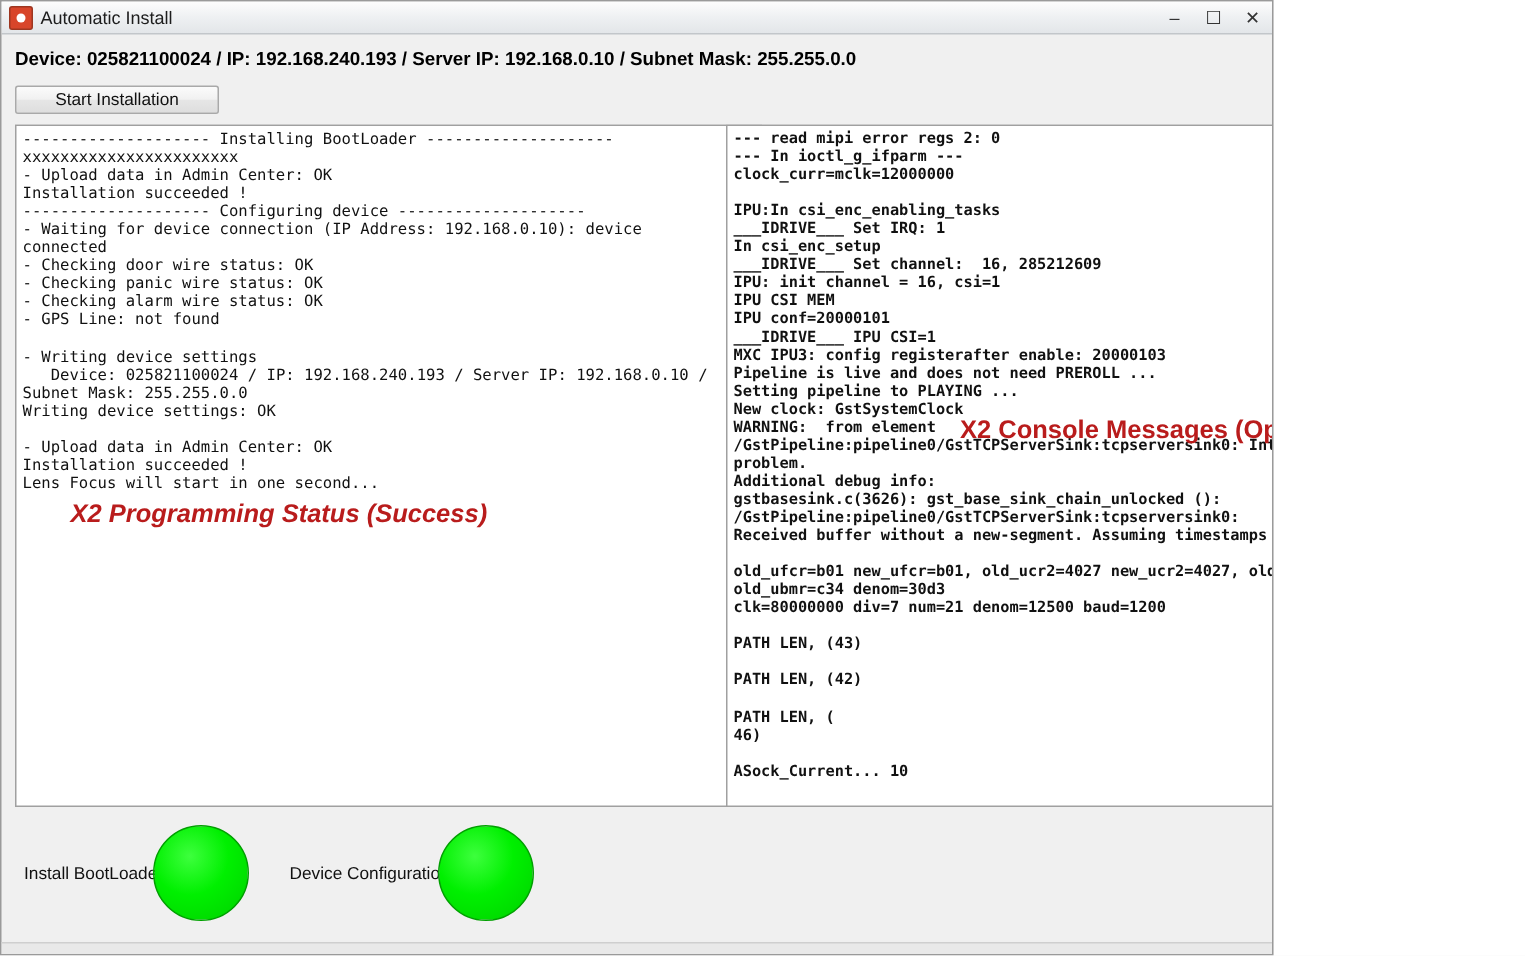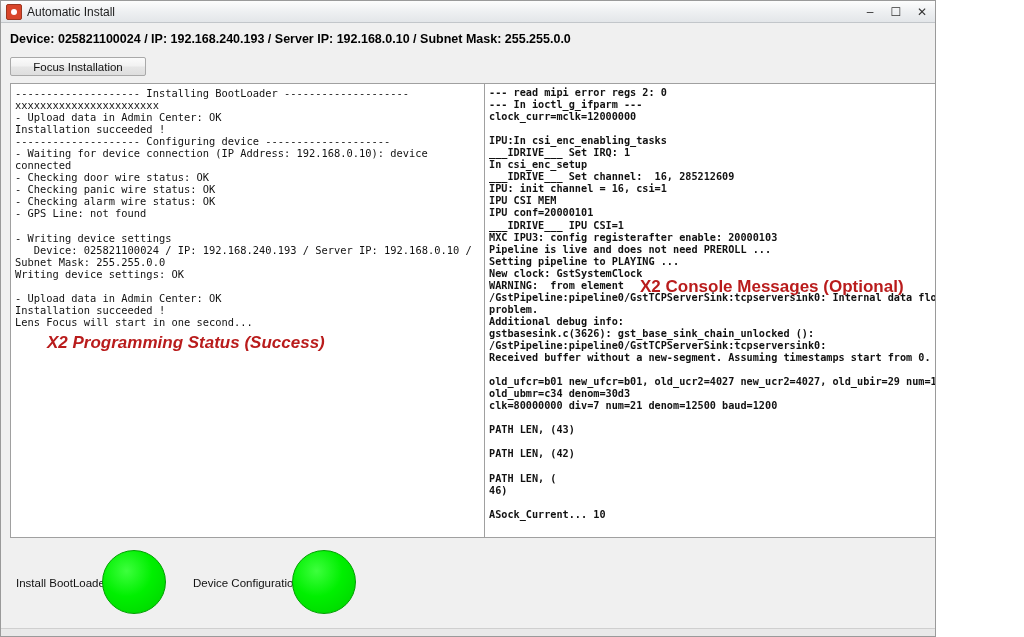--- a/index.html
+++ b/index.html
@@ -5,21 +5,21 @@
   html, body {
     margin: 0;
     padding: 0;
     background: #ffffff;
   }
   body {
     font-family: "Liberation Sans", sans-serif;
   }
   #app {
     position: relative;
-    width: 936px;
+    width: 849px;
     height: 637px;
     background: #f0f0f0;
     border: 1px solid #9a9a9a;
     box-sizing: border-box;
     overflow: hidden;
   }
   
   .titlebar {
     position: absolute;
     left: 0; top: 0;
@@ -229,21 +229,21 @@
       <div class="win-btn close">✕</div>
     </div>
   </div>
 
   <div class="header">
     <div class="device-line">Device: 025821100024 / IP: 192.168.240.193 / Server IP: 192.168.0.10 / Subnet Mask: 255.255.0.0</div>
     <div class="port-lines">
     </div>
   </div>
 
-  <div class="install-btn">Focus Installation</div>
+  <div class="install-btn">Start Installation</div>
 
   <div class="panel" id="left-panel">
     <div class="panel-text">-------------------- Installing BootLoader --------------------
 xxxxxxxxxxxxxxxxxxxxxxx
 - Upload data in Admin Center: OK
 Installation succeeded !
 -------------------- Configuring device --------------------
 - Waiting for device connection (IP Address: 192.168.0.10): device connected
 - Checking door wire status: OK
 - Checking panic wire status: OK

